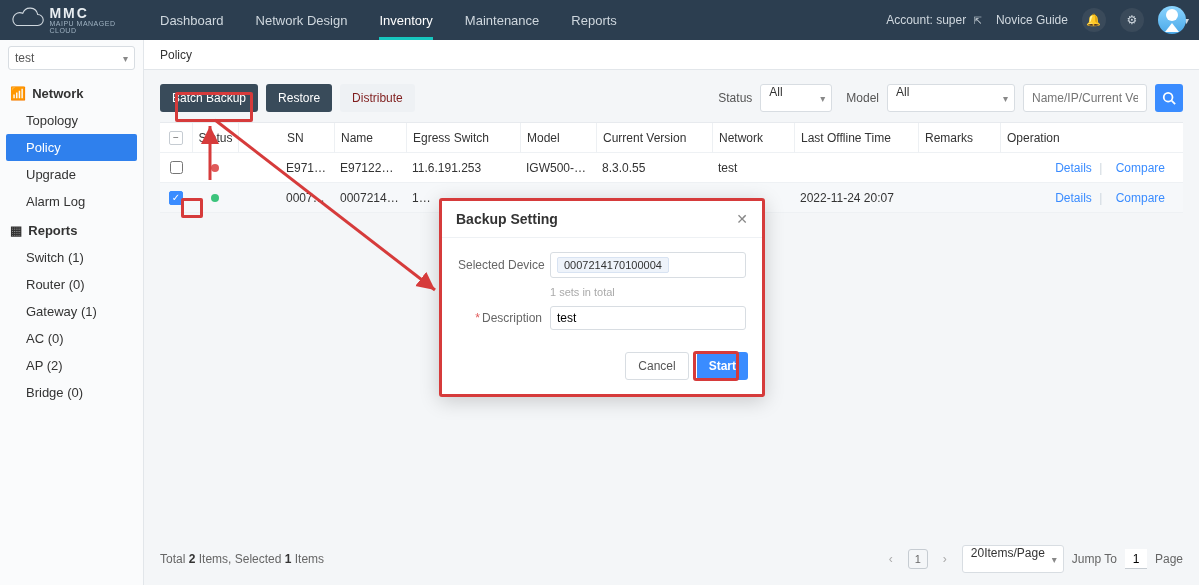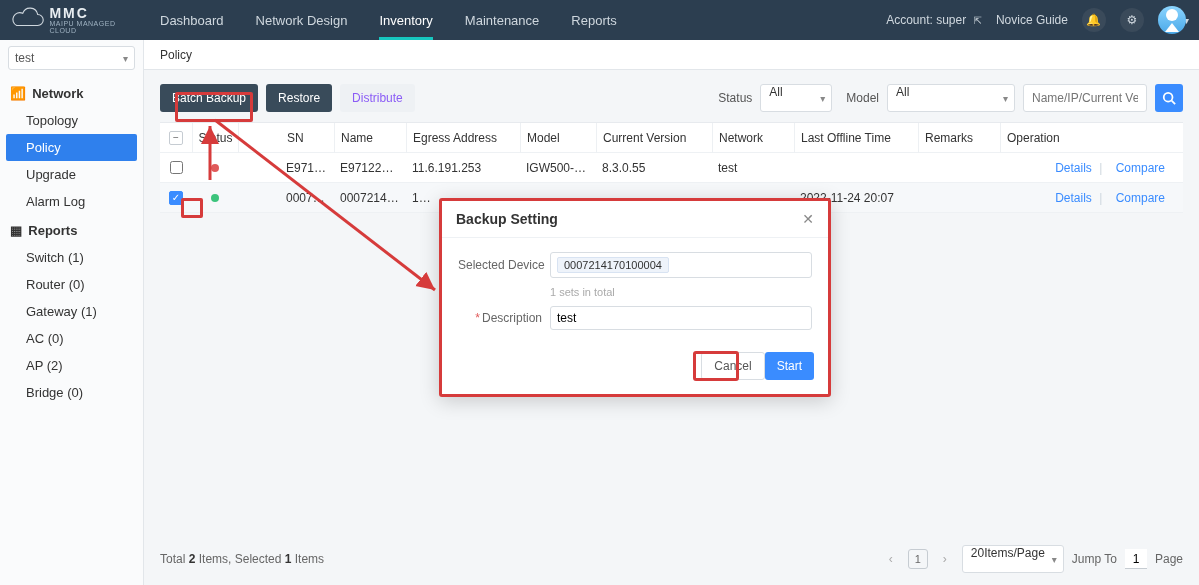--- a/index.html
+++ b/index.html
@@ -34,22 +34,22 @@
     .tenant-select { margin: 6px 8px 8px; height: 24px; border: 1px solid #d8dde2; border-radius: 3px; background: #fff; display: flex; align-items: center; padding: 0 6px; font-size: 12px; color: #555; justify-content: space-between; cursor: pointer; }
     .side-group-title { display: flex; align-items: center; gap: 6px; padding: 8px 10px 6px; font-weight: 600; color: #333; font-size: 13px; }
     .side-item { padding: 6px 10px 6px 26px; font-size: 13px; color: #333; cursor: pointer; }
     .side-item.active { background: #2f80ed; color: #fff; border-radius: 2px; margin: 0 6px; padding-left: 20px; }
 
     
     .main { position: absolute; top: 70px; left: 144px; right: 0; bottom: 0; padding: 14px 16px 0; }
     .toolbar { display: flex; align-items: center; gap: 8px; margin-bottom: 10px; }
     .btn { height: 28px; padding: 0 12px; border-radius: 3px; font-size: 12px; display: inline-flex; align-items: center; justify-content: center; cursor: pointer; border: none; }
     .btn-dark { background: #394b5a; color: #fff; }
-    .btn-light { background: #eef1f4; color: #8b5cf6; }
-    .btn-primary { background: #3a8cff; color: #fff; }
+    .btn-light { background: #eef1f4; color: #7f1d1d; }
+    .btn-primary { background: #3a8cff; color: #fff; font-weight: bold; }
     .btn-plain { background: #fff; border: 1px solid #d8dde2; color: #555; }
     .toolbar-spacer { flex: 1; }
     .filter-label { font-size: 12px; color: #555; margin-left: 6px; }
     .select { height: 28px; border: 1px solid #d8dde2; border-radius: 3px; background: #fff; padding: 0 22px 0 8px; font-size: 12px; color: #333; position: relative; min-width: 72px; cursor: pointer; }
     .select .caret { position: absolute; right: 6px; top: 50%; transform: translateY(-50%); font-size: 10px; color: #888; }
     .search-input { height: 28px; width: 124px; border: 1px solid #d8dde2; border-radius: 3px; padding: 0 8px; font-size: 12px; color: #333; }
     .search-btn { width: 28px; height: 28px; background: #3a8cff; border-radius: 3px; display: flex; align-items: center; justify-content: center; color: #fff; cursor: pointer; }
 
     
     .table { width: 100%; border-top: 1px solid #e7eaee; }
@@ -81,33 +81,33 @@
 
     
     .footer { position: absolute; bottom: 12px; left: 16px; right: 16px; display: flex; align-items: center; font-size: 12px; color: #666; }
     .footer b { color: #333; font-weight: 600; }
     .pager-right { margin-left: auto; display: flex; align-items: center; gap: 8px; }
     .pager-btn { width: 18px; height: 20px; display:flex; align-items:center; justify-content:center; color:#aaa; cursor:pointer; }
     .pager-page { width: 20px; height: 20px; border:1px solid #c6ccd2; border-radius:3px; display:flex; align-items:center; justify-content:center; font-size:11px; }
     .jump-input { width: 22px; height: 20px; text-align:center; border-bottom:1px solid #c6ccd2; border-top:none;border-left:none;border-right:none; font-size:12px; }
 
     
-    .modal { position: absolute; top: 198px; left: 439px; width: 392px; background: #fff; border-radius: 3px; box-shadow: 0 4px 20px rgba(0,0,0,.18); border: 3px solid #d63b3b; }
+    .modal { position: absolute; top: 198px; left: 439px; width: 326px; background: #fff; border-radius: 3px; box-shadow: 0 4px 20px rgba(0,0,0,.18); border: 3px solid #d63b3b; }
     .modal-head { display: flex; align-items: center; justify-content: space-between; padding: 10px 14px; border-bottom: 1px solid #eef1f4; }
     .modal-title { font-weight: 600; font-size: 14px; color: #333; }
     .modal-close { cursor: pointer; color: #888; font-size: 14px; }
     .modal-body { padding: 14px 16px 4px; }
     .form-row { display: flex; align-items: center; margin-bottom: 8px; }
     .form-label { width: 84px; text-align: right; font-size: 12px; color: #666; margin-right: 8px; white-space: nowrap; }
     .req-star { color: #e05a5a; margin-right: 2px; }
     .chip-box { flex: 1; border: 1px solid #d8dde2; border-radius: 3px; padding: 4px 6px; min-height: 26px; }
     .chip { display:inline-block; background:#eef3fa; border:1px solid #d8e3f2; border-radius:2px; padding:1px 6px; font-size:11px; color:#3a6; color:#333; }
     .helper { font-size: 11px; color: #aaa; margin: 2px 0 8px 92px; }
     .text-input { flex:1; height: 24px; border:1px solid #d8dde2; border-radius:3px; padding: 0 6px; font-size:12px; }
-    .modal-foot { display:flex; justify-content:flex-end; padding: 10px 14px 14px; }
+    .modal-foot { display:flex; justify-content:flex-end; gap:8px; padding: 10px 14px 14px; }
 
     
     .hl { position:absolute; border:3px solid #d63b3b; border-radius:2px; pointer-events:none; }
     .hl-batch { top:92px; left:175px; width:78px; height:30px; }
     .hl-check { top:198px; left:181px; width:22px; height:20px; }
     .hl-start { top:351px; left:693px; width:46px; height:30px; border-radius:3px; }
     .arrow-svg { position:absolute; pointer-events:none; }
   </style>
 </head>
 <body>
@@ -203,21 +203,21 @@
   </div>
 
   <div class="table">
     <div class="tr head">
       <div class="td col-check">
           <span class="minus-box">−</span>
         </div>
       <div class="td col-status hdr-sep">Status</div>
       <div class="td col-sn hdr-sep">SN</div>
       <div class="td col-name hdr-sep">Name</div>
-      <div class="td col-egress hdr-sep">Egress Address</div>
+      <div class="td col-egress hdr-sep">Egress Switch</div>
       <div class="td col-model hdr-sep">Model</div>
       <div class="td col-current hdr-sep">Current Version</div>
       <div class="td col-network hdr-sep">Network</div>
       <div class="td col-offline hdr-sep">Last Offline Time</div>
       <div class="td col-remarks hdr-sep">Remarks</div>
       <div class="td col-op hdr-sep" style="text-align:left;">Operation</div>
     </div>
 
     <div class="tr body">
       <div class="td col-check">

